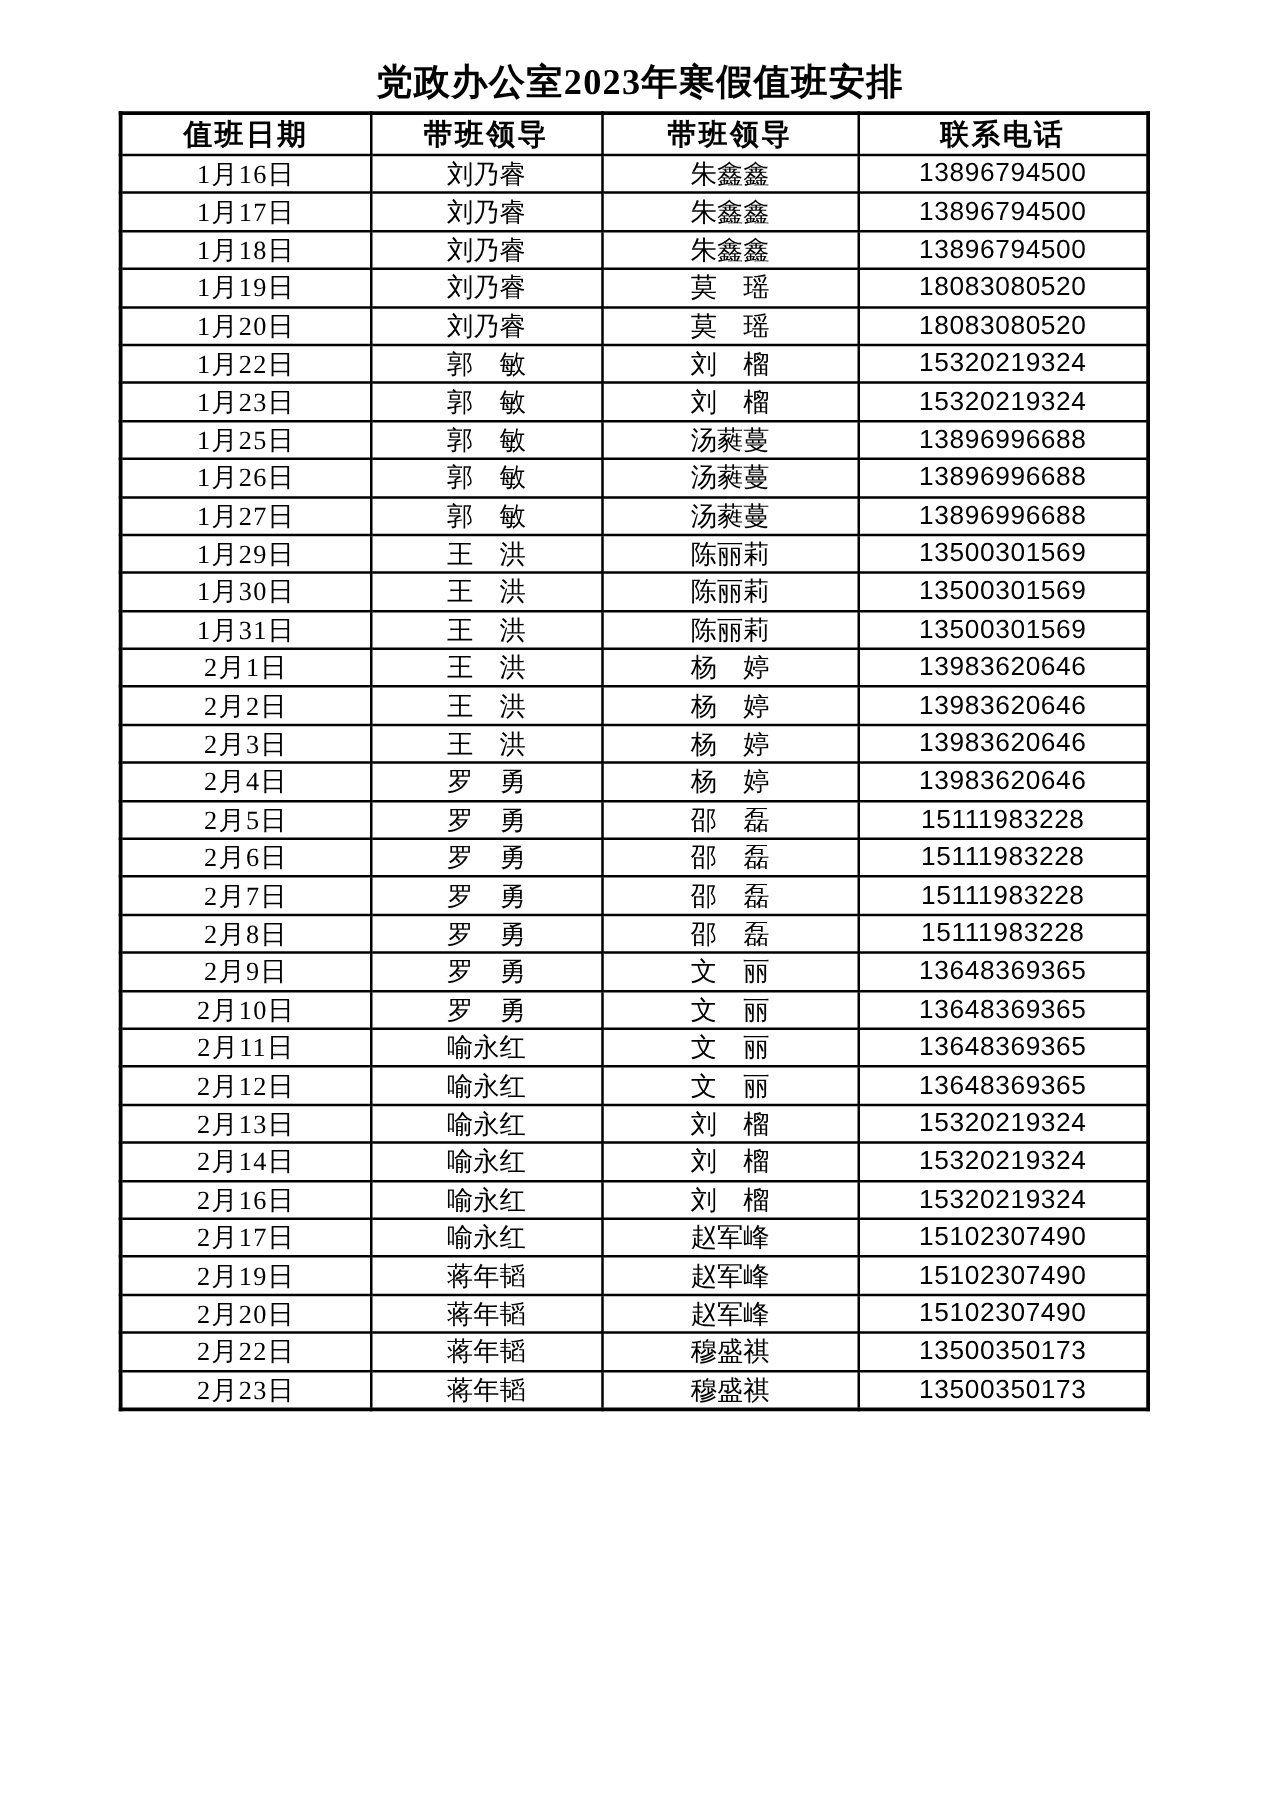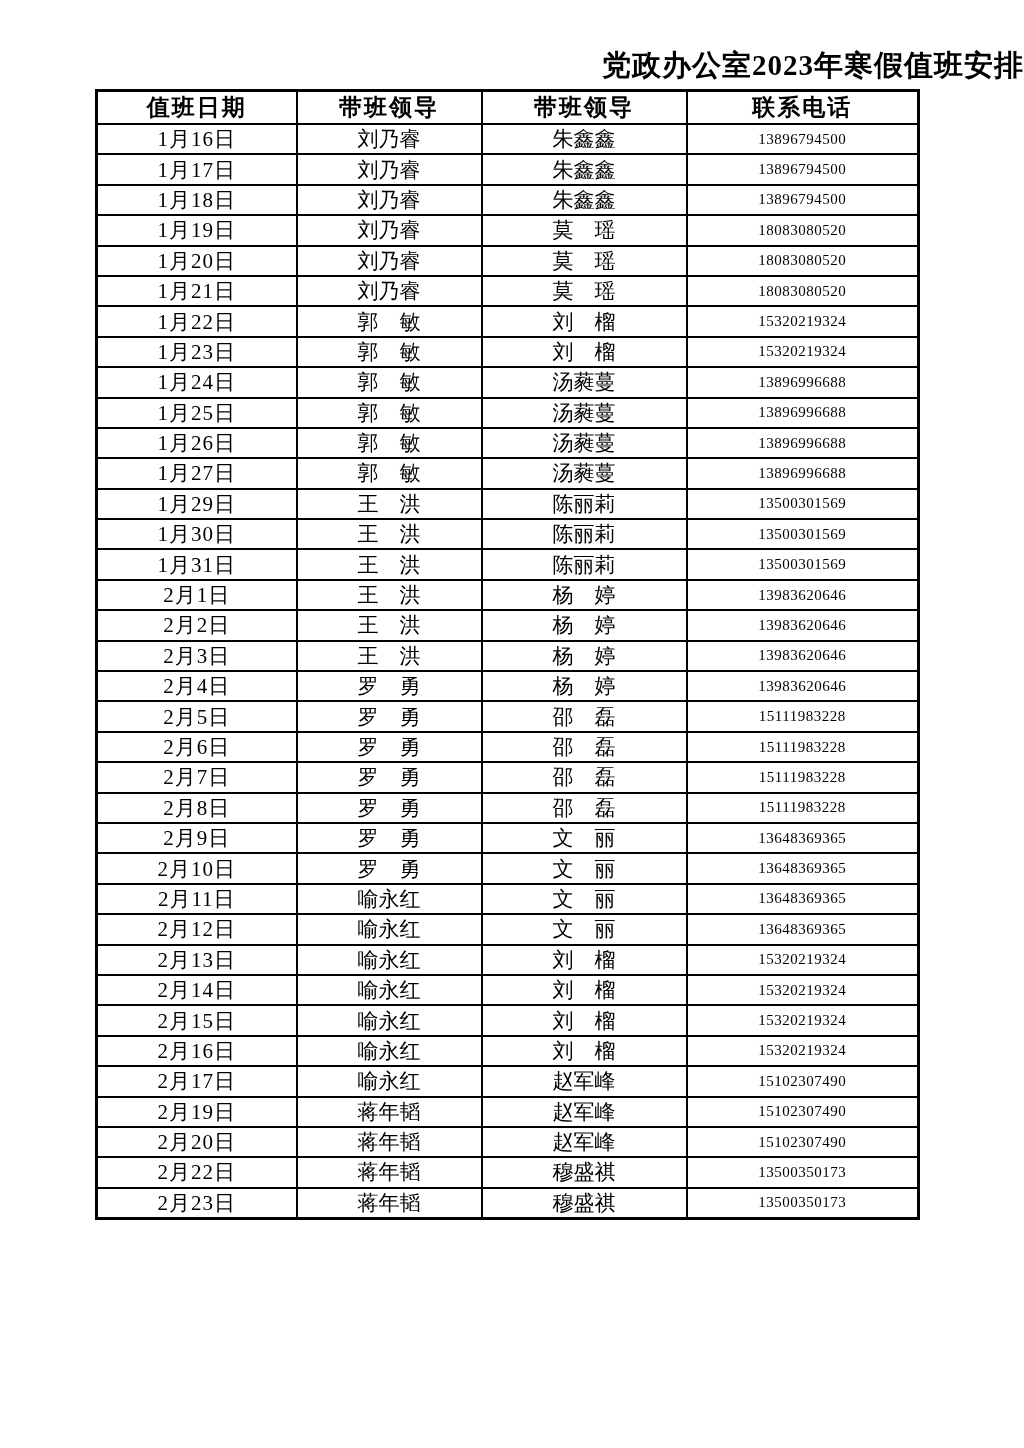--- a/index.html
+++ b/index.html
@@ -20,21 +20,21 @@
     width: 1024px;
     height: 1448px;
     background: #ffffff;
   }
   .doc-title {
     position: absolute;
     top: 46px;
     left: 0;
     width: 1024px;
     margin: 0;
-    text-align: right;
+    text-align: center;
     font-size: 29px;
     font-weight: bold;
     letter-spacing: 1px;
     font-family: "Liberation Serif", "DejaVu Serif", serif;
   }
   table.duty-table {
     position: absolute;
     top: 89px;
     left: 95px;
     width: 822px;
@@ -63,22 +63,22 @@
     font-size: 21px;
     font-weight: normal;
   }
   
   .duty-table td:nth-child(1) {
     letter-spacing: 1px;
     margin-left: 24px;
   }
   
   .duty-table td:nth-child(4) {
-    font-family: Liberation Serif, serif;
-    font-size: 15px;
+    font-family: Liberation Sans, sans-serif;
+    font-size: 21px;
     letter-spacing: 0.5px;
   }
 </style>
 </head>
 <body>
 
 <div class="page">
 
   <h1 class="doc-title">党政办公室2023年寒假值班安排</h1>
 
@@ -122,62 +122,50 @@
           <td>莫　瑶</td>
           <td>18083080520</td>
         </tr>
         <tr>
           <td>1月20日</td>
           <td>刘乃睿</td>
           <td>莫　瑶</td>
           <td>18083080520</td>
         </tr>
         <tr>
-          <td>1月21日</td>
-          <td>刘乃睿</td>
-          <td>莫　瑶</td>
-          <td>18083080520</td>
-        </tr>
-        <tr>
           <td>1月22日</td>
           <td>郭　敏</td>
           <td>刘　榴</td>
           <td>15320219324</td>
         </tr>
         <tr>
           <td>1月23日</td>
           <td>郭　敏</td>
           <td>刘　榴</td>
           <td>15320219324</td>
         </tr>
         <tr>
-          <td>1月24日</td>
+          <td>1月25日</td>
           <td>郭　敏</td>
           <td>汤蕤蔓</td>
           <td>13896996688</td>
         </tr>
         <tr>
-          <td>1月25日</td>
+          <td>1月26日</td>
           <td>郭　敏</td>
           <td>汤蕤蔓</td>
           <td>13896996688</td>
         </tr>
         <tr>
-          <td>1月26日</td>
+          <td>1月27日</td>
           <td>郭　敏</td>
           <td>汤蕤蔓</td>
           <td>13896996688</td>
         </tr>
         <tr>
-          <td>1月27日</td>
-          <td>郭　敏</td>
-          <td>汤蕤蔓</td>
-          <td>13896996688</td>
-        </tr>
-        <tr>
           <td>1月29日</td>
           <td>王　洪</td>
           <td>陈丽莉</td>
           <td>13500301569</td>
         </tr>
         <tr>
           <td>1月30日</td>
           <td>王　洪</td>
           <td>陈丽莉</td>
           <td>13500301569</td>
@@ -261,26 +249,20 @@
           <td>13648369365</td>
         </tr>
         <tr>
           <td>2月13日</td>
           <td>喻永红</td>
           <td>刘　榴</td>
           <td>15320219324</td>
         </tr>
         <tr>
           <td>2月14日</td>
-          <td>喻永红</td>
-          <td>刘　榴</td>
-          <td>15320219324</td>
-        </tr>
-        <tr>
-          <td>2月15日</td>
           <td>喻永红</td>
           <td>刘　榴</td>
           <td>15320219324</td>
         </tr>
         <tr>
           <td>2月16日</td>
           <td>喻永红</td>
           <td>刘　榴</td>
           <td>15320219324</td>
         </tr>

